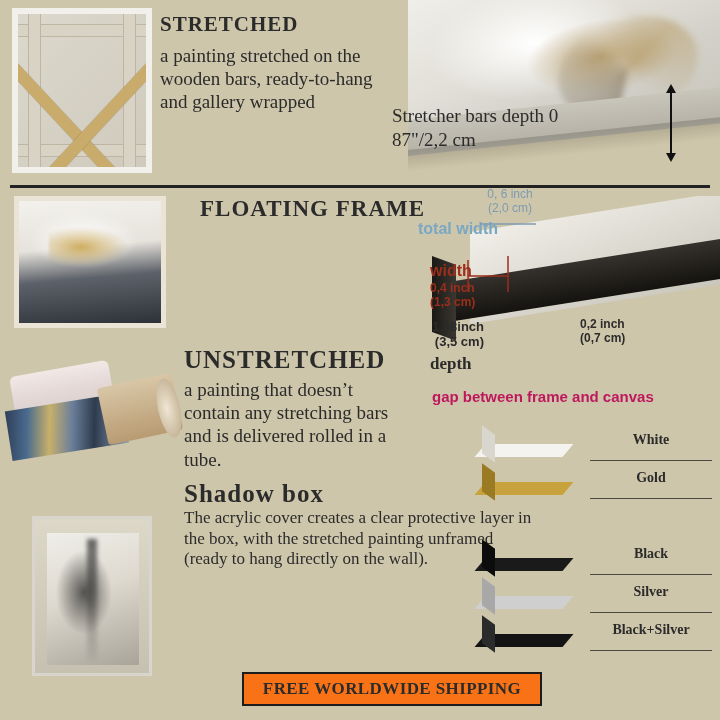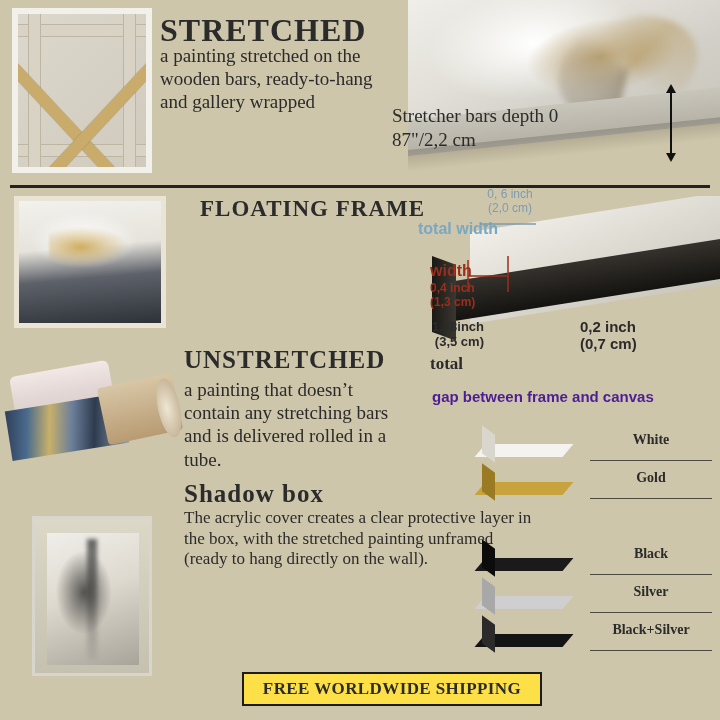--- a/index.html
+++ b/index.html
@@ -54,21 +54,21 @@
     border-bottom: 1px solid #bdb6a3;
   }
   .bar-v {
     position: absolute;
     top: -4px; bottom: -4px; width: 11px;
     background: #d8d3c4;
     border-left: 1px solid #bdb6a3;
     border-right: 1px solid #bdb6a3;
   }
 
-  .stretched-title { left: 160px; top: 12px; font-size: 32px; text-align: right; }
+  .stretched-title { left: 160px; top: 12px; font-size: 21px; text-align: right; }
   .stretched-body  { left: 160px; top: 44px; width: 230px; font-size: 19px; }
 
   
   .corner-photo {
     left: 408px; top: 0; width: 312px; height: 172px;
     overflow: hidden;
   }
   .corner-top {
     position: absolute; left: 0; top: 0; width: 312px; height: 140px;
     background:
@@ -147,22 +147,22 @@
     background: linear-gradient(90deg,#1b1915,#3a3731);
     transform: skewY(20deg);
     transform-origin: left top;
   }
   .lbl-total-width { left: 418px; top: 220px; font-size: 16px; color:#79a7c4; font-weight: bold; }
   .lbl-06 { left: 470px; top: 188px; font-size: 12px; color:#7f9bb0; text-align:center; width: 80px; line-height: 1.15; }
   .lbl-width { left: 430px; top: 262px; font-size: 16px; color:#9b2e1c; font-weight: bold; }
   .lbl-04 { left: 430px; top: 282px; font-size: 12px; color:#9b2e1c; font-weight:bold; line-height:1.15; }
   .lbl-138 { left: 422px; top: 320px; font-size: 13px; font-weight: bold; line-height:1.15; text-align:right; width: 62px;}
   .lbl-depth { left: 430px; top: 354px; font-size: 17px; font-weight: bold; font-family:"Liberation Serif",serif;}
-  .lbl-02 { left: 580px; top: 318px; font-size: 15px; font-weight: bold; line-height:1.15; }
-  .lbl-gap { left: 432px; top: 388px; font-size: 15px; font-weight: bold; color: #4c1d95; }
+  .lbl-02 { left: 580px; top: 318px; font-size: 12px; font-weight: bold; line-height:1.15; }
+  .lbl-gap { left: 432px; top: 388px; font-size: 15px; font-weight: bold; color: #be185d; }
 
   
   .roll-photo { left: 6px; top: 358px; width: 170px; height: 110px; }
   .tube {
     position:absolute; left: 96px; top: 22px; width: 76px; height: 58px;
     background: linear-gradient(180deg,#d8c6a6,#b89b72);
     border-radius: 4px;
     transform: rotate(-12deg);
   }
   .tube-cap {
@@ -234,21 +234,21 @@
     font-family:"Liberation Serif", serif;
     font-size: 14px; font-weight: bold; text-align: center;
     border-bottom: 1px solid #4a4a42;
     padding-bottom: 12px;
   }
 
   
   .banner {
     left: 242px; top: 672px; width: 300px; height: 34px;
     border: 2px solid #1c1c1c;
-    background: #fde047;
+    background: #f97316;
     box-sizing: border-box;
     display: flex; align-items: center; justify-content: center;
     font-family: "Liberation Serif", serif;
     font-weight: bold; font-size: 17px; letter-spacing: .4px;
   }
 </style>
 </head>
 <body>
 
 <div id="page">
@@ -303,21 +303,21 @@
   <div class="abs lbl-width">width</div>
   <div class="abs lbl-04">
     <span>0,4 inch</span><br>
     <span>(1,3 cm)</span>
   </div>
 
   <div class="abs lbl-138">
     <span>1,38inch</span><br>
     <span>(3,5 cm)</span>
   </div>
-  <div class="abs lbl-depth">total</div>
+  <div class="abs lbl-depth">depth</div>
 
   <div class="abs lbl-02">
     <span>0,2 inch</span><br>
     <span>(0,7 cm)</span>
   </div>
 
   <div class="abs lbl-gap">gap between frame and canvas</div>
 
   <svg class="abs" style="left:440px; top:200px; width:280px; height:180px;">
     <line x1="28" y1="60" x2="28" y2="92" stroke="#9b2e1c" stroke-width="1.5"></line>

